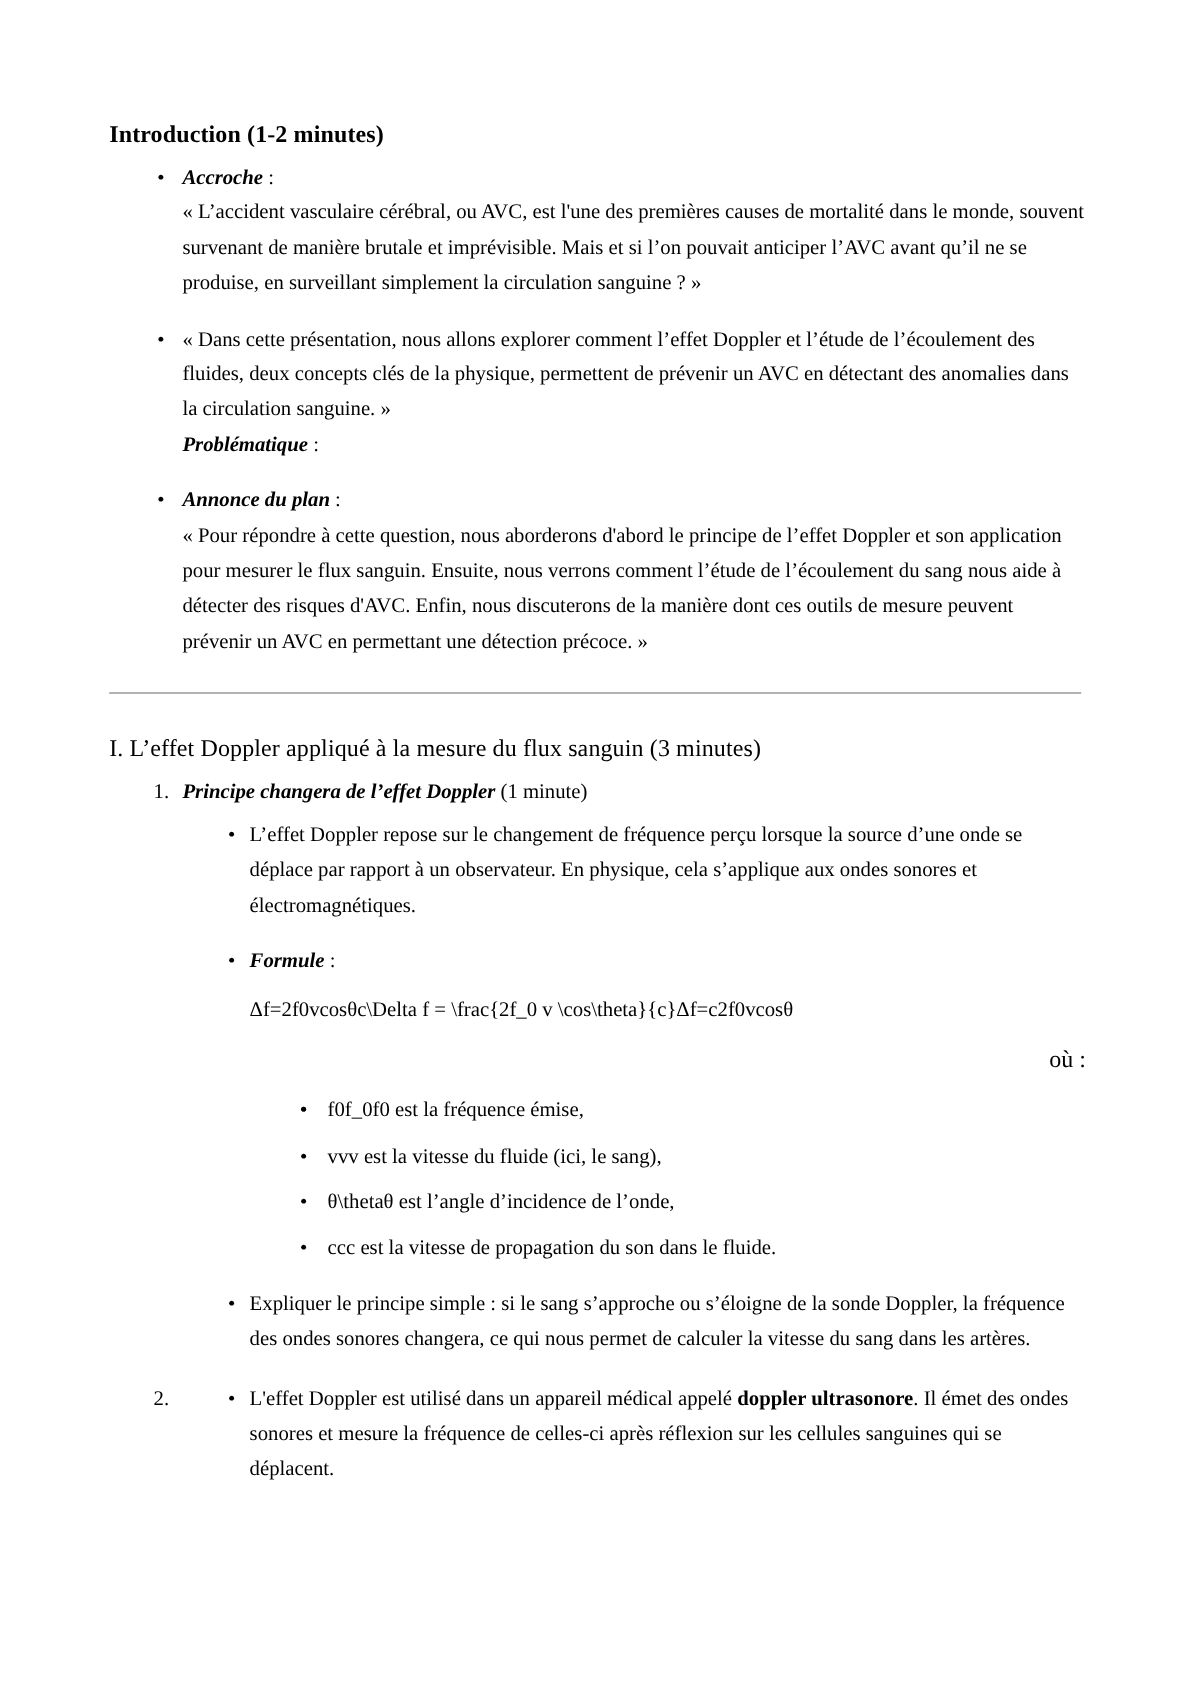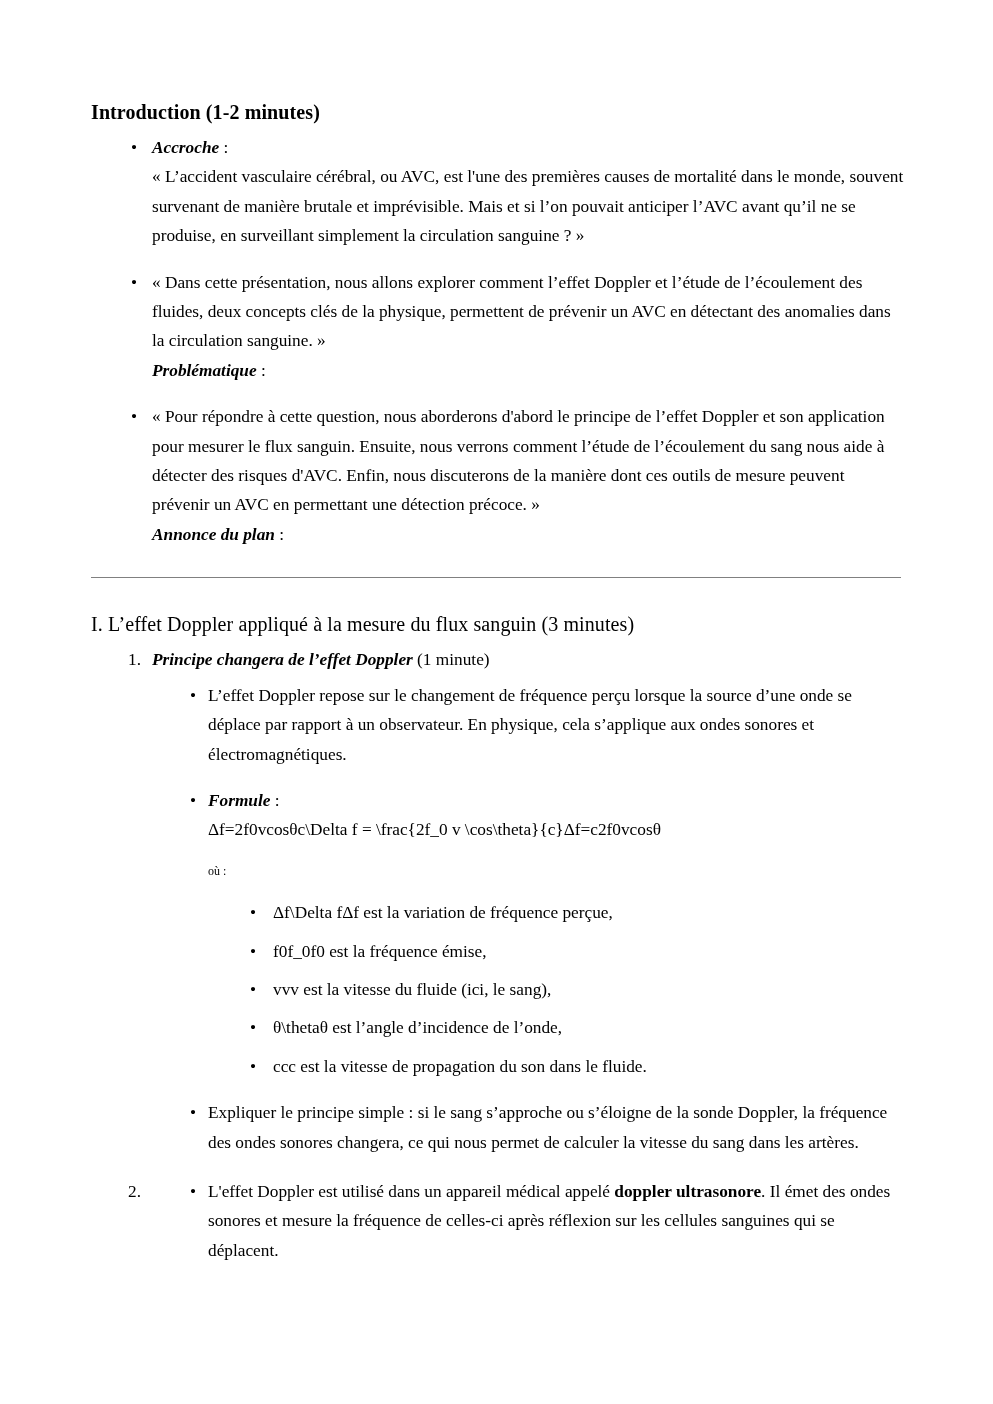--- a/index.html
+++ b/index.html
@@ -132,25 +132,27 @@
     line-height: 29.4px;
   }
 
   .lead { font-weight: bold; font-style: italic; }
   .inline-bold { font-weight: bold; }
   .light { font-weight: normal; }
 
   .formula-line {
     font-size: 17.3px;
     line-height: 29.4px;
+    margin-top: 12px;
   }
   .ou-line {
-    font-size: 12px;
+    font-size: 20px;
     line-height: 29.4px;
     margin-top: 12px;
+    text-align: right;
   }
 
   hr.sep {
     border: none;
     border-top: 1px solid #808080;
     margin: 0;
     width: 810px;
     height: 0;
   }
   .sep-wrap { margin: 28px 0 33px 0; }
@@ -182,24 +184,24 @@
           <div>« Dans cette présentation, nous allons explorer comment l’effet Doppler et l’étude de l’écoulement des fluides, deux concepts clés de la physique, permettent de prévenir un AVC en détectant des anomalies dans la circulation sanguine. »</div>
           <div>
             <span class="lead">Problématique</span><span class="light"> :</span>
           </div>
         </div>
       </li>
 
       <li>
         <span class="bullet">•</span>
         <div class="txt">
+          <div>
+            <span class="lead">Annonce du plan</span><span class="light"> :</span>
+          </div>
           <div>« Pour répondre à cette question, nous aborderons d'abord le principe de l’effet Doppler et son application pour mesurer le flux sanguin. Ensuite, nous verrons comment l’étude de l’écoulement du sang nous aide à détecter des risques d'AVC. Enfin, nous discuterons de la manière dont ces outils de mesure peuvent prévenir un AVC en permettant une détection précoce. »</div>
-          <div>
-            <span class="lead">Annonce du plan</span><span class="light"> :</span>
-          </div>
         </div>
       </li>
 
     </ul>
 
     <div class="sep-wrap">
       <hr class="sep">
     </div>
 
     <h2 class="doc-h">I. L’effet Doppler appliqué à la mesure du flux sanguin (3 minutes)</h2>
@@ -225,21 +227,20 @@
               <div class="txt">
                 <div>
                   <span class="lead">Formule</span><span class="light"> :</span>
                 </div>
                 <div class="formula-line">Δf=2f0vcosθc\Delta f = \frac{2f_0 v \cos\theta}{c}Δf=c2f0vcosθ</div>
                 <div class="ou-line">où :</div>
 
                 <ul class="lvl3">
                   <li>
                     <span class="bullet">•</span>
-                    <span>Δf\Delta fΔf est la variation de fréquence perçue,</span>
                   </li>
                   <li>
                     <span class="bullet">•</span>
                     <span>f0f_0f0 est la fréquence émise,</span>
                   </li>
                   <li>
                     <span class="bullet">•</span>
                     <span>vvv est la vitesse du fluide (ici, le sang),</span>
                   </li>
                   <li>

